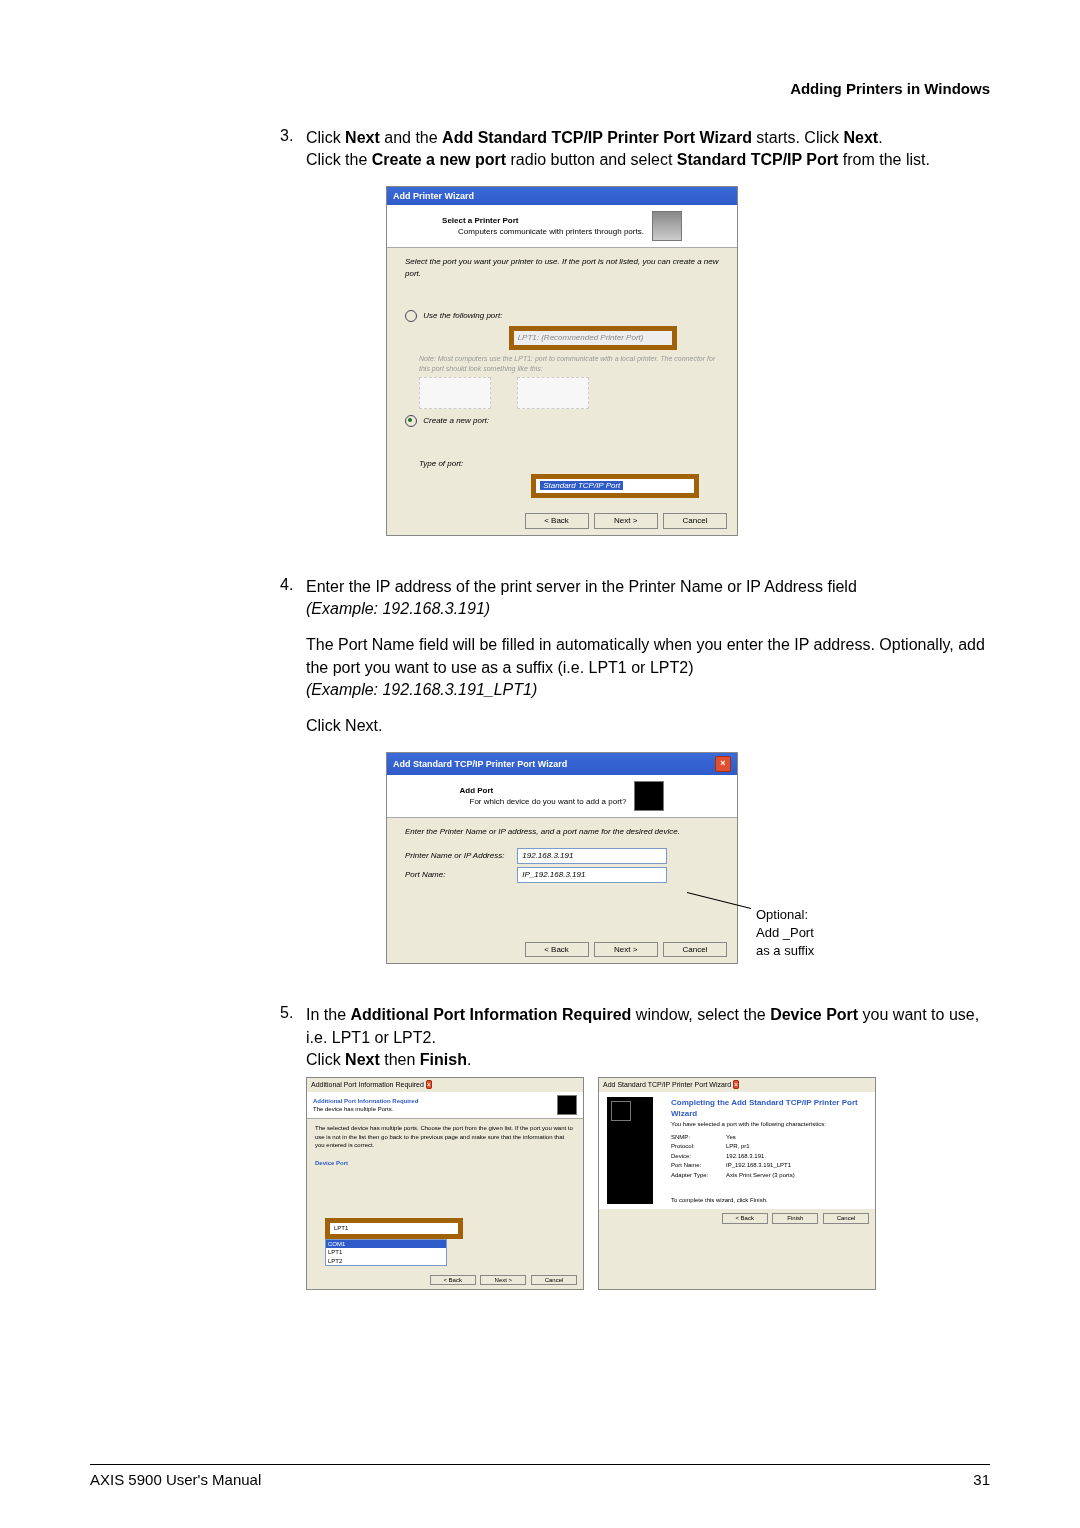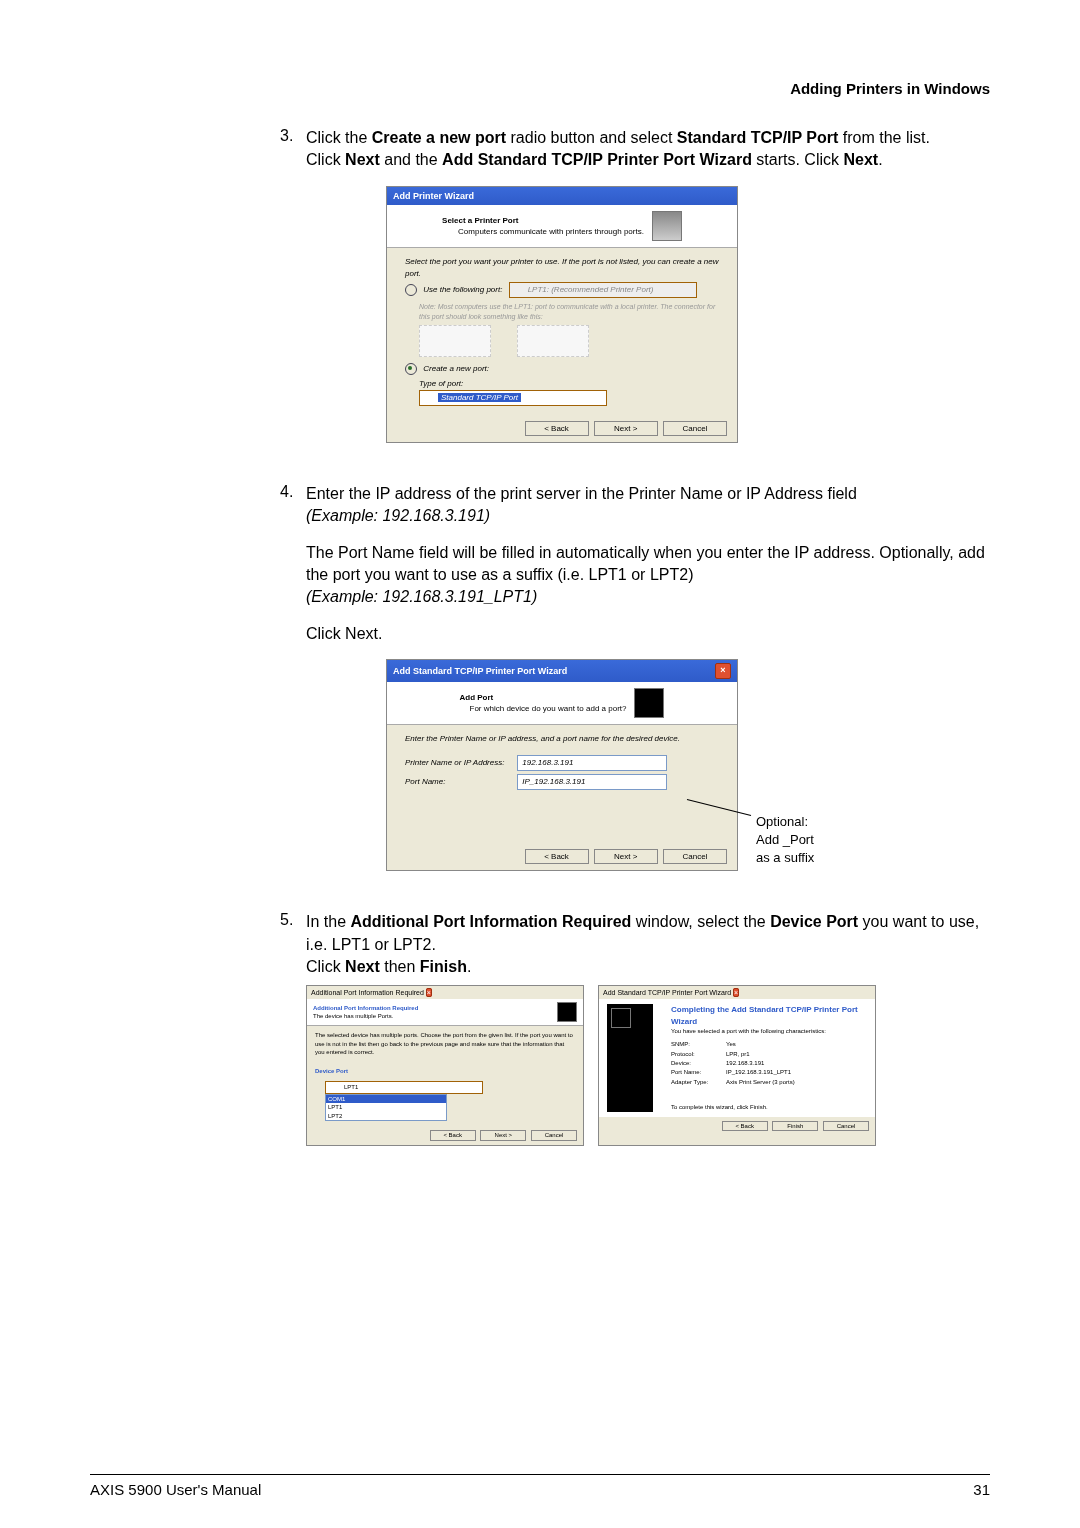--- a/index.html
+++ b/index.html
@@ -14,21 +14,21 @@
   .bold{font-weight:600;}
   .dialog{margin:14px 0 22px 80px;width:350px;border:1px solid #888;font-family:Tahoma,Arial,sans-serif;font-size:8px;color:#000;background:#ece9d8;box-shadow:0 0 0 1px #000 inset;}
   .dialog .titlebar{background:linear-gradient(#3a6ad9,#2f5bc9);color:#fff;font-weight:bold;padding:3px 6px;font-size:9px;display:flex;justify-content:space-between;align-items:center;}
   .titlebar .close{width:14px;height:14px;background:#e05030;border:1px solid #a03010;color:#fff;text-align:center;line-height:12px;font-size:9px;border-radius:2px;}
   .dialog .header{background:#fff;padding:6px 10px;border-bottom:1px solid #aaa;display:flex;align-items:center;justify-content:center;}
   .hdr-icon{width:28px;height:28px;background:#000;border:1px solid #777;flex-shrink:0;margin-left:8px;}
   .hdr-icon.printer{background:linear-gradient(#888,#ccc);}
   .dialog .body{background:#ece9d8;padding:8px 18px 6px 18px;font-style:italic;}
   .dialog .footer{background:#ece9d8;padding:6px 10px;text-align:right;}
   .winbtn{display:inline-block;border:1px solid #888;background:#ece9d8;padding:1px 10px;font-size:8px;margin-left:3px;min-width:42px;text-align:center;}
-  .select{display:inline-block;border:1px solid #a16207;background:#fff;padding:1px 18px;height:12px;font-size:8px;vertical-align:middle;}
+  .select{display:inline-block;border:5px solid #a16207;background:#fff;padding:1px 4px;height:12px;font-size:8px;vertical-align:middle;margin-top:44px;}
   .select.disabled{background:#eee;color:#888;}
   .input{display:inline-block;border:1px solid #7a9ac8;background:#fff;padding:1px 4px;height:12px;font-size:8px;}
   .row{margin:3px 0;}
   .row label{display:inline-block;width:110px;}
   .note-box{color:#999;font-size:7px;margin:4px 0 4px 14px;}
   .hw-illus{display:flex;gap:26px;margin:4px 0 6px 14px;}
   .hw{width:70px;height:30px;border:1px dashed #ccc;background:#f7f7f7;}
   .radio{display:inline-block;width:10px;height:10px;border:1px solid #445;border-radius:50%;margin-right:4px;vertical-align:middle;position:relative;}
   .radio.checked::after{content:"";position:absolute;left:2px;top:2px;width:4px;height:4px;background:#2a6e2a;border-radius:50%;}
   .port-sel{background:#2f5bc9;color:#fff;padding:0 3px;}
@@ -39,41 +39,41 @@
   .mini .hdr-icon{width:18px;height:18px;}
   .mini .mbody{padding:5px 8px;}
   .mini .mfoot{padding:4px 6px;text-align:right;}
   .mini .winbtn{font-size:6px;padding:0 6px;min-width:32px;}
   .mini .select{height:9px;font-size:6px;}
   .listopt{background:#fff;border:1px solid #7a9ac8;width:120px;font-size:6px;}
   .listopt div{padding:0 2px;}
   .listopt .hl{background:#2f5bc9;color:#fff;}
   .annot{position:absolute;font-size:13px;color:#000;margin-top:12px;}
   .annot-line{position:absolute;border-top:1px solid #000;}
-  .page-footer{position:absolute;bottom:30px;left:90px;right:90px;display:flex;justify-content:space-between;font-size:15px;border-top:1px solid #000;padding-top:6px;gap:32px;}
+  .page-footer{position:absolute;bottom:40px;left:90px;right:90px;display:flex;justify-content:space-between;font-size:15px;border-top:1px solid #000;padding-top:6px;gap:32px;}
   .kv{display:flex;font-size:6px;margin:1px 0;}
   .kv .k{width:55px;}
   .tbl-line{color:#2f5bc9;font-weight:bold;}
 </style>
 </head>
 <body>
 
 <div class="page">
   <div class="section-header">Adding Printers in Windows</div>
 
   <ol class="steps">
 
     <li>
       <div class="num">3.</div>
       <div class="content body-text">
         <div>
+          <span>Click </span><span class="bold">Next</span><span> and the </span><span class="bold">Add Standard TCP/IP Printer Port Wizard</span><span> starts. Click </span><span class="bold">Next</span><span>.</span>
+        </div>
+        <div>
           <span>Click the </span><span class="bold">Create a new port</span><span> radio button and select </span><span class="bold">Standard TCP/IP Port</span><span> from the list.</span>
-        </div>
-        <div>
-          <span>Click </span><span class="bold">Next</span><span> and the </span><span class="bold">Add Standard TCP/IP Printer Port Wizard</span><span> starts. Click </span><span class="bold">Next</span><span>.</span>
         </div>
 
         <div class="dialog">
           <div class="titlebar">
             <span>Add Printer Wizard</span>
           </div>
           <div class="header">
             <div>
               <div style="font-weight:bold;">Select a Printer Port</div>
               <div style="margin-left:16px;">Computers communicate with printers through ports.</div>

